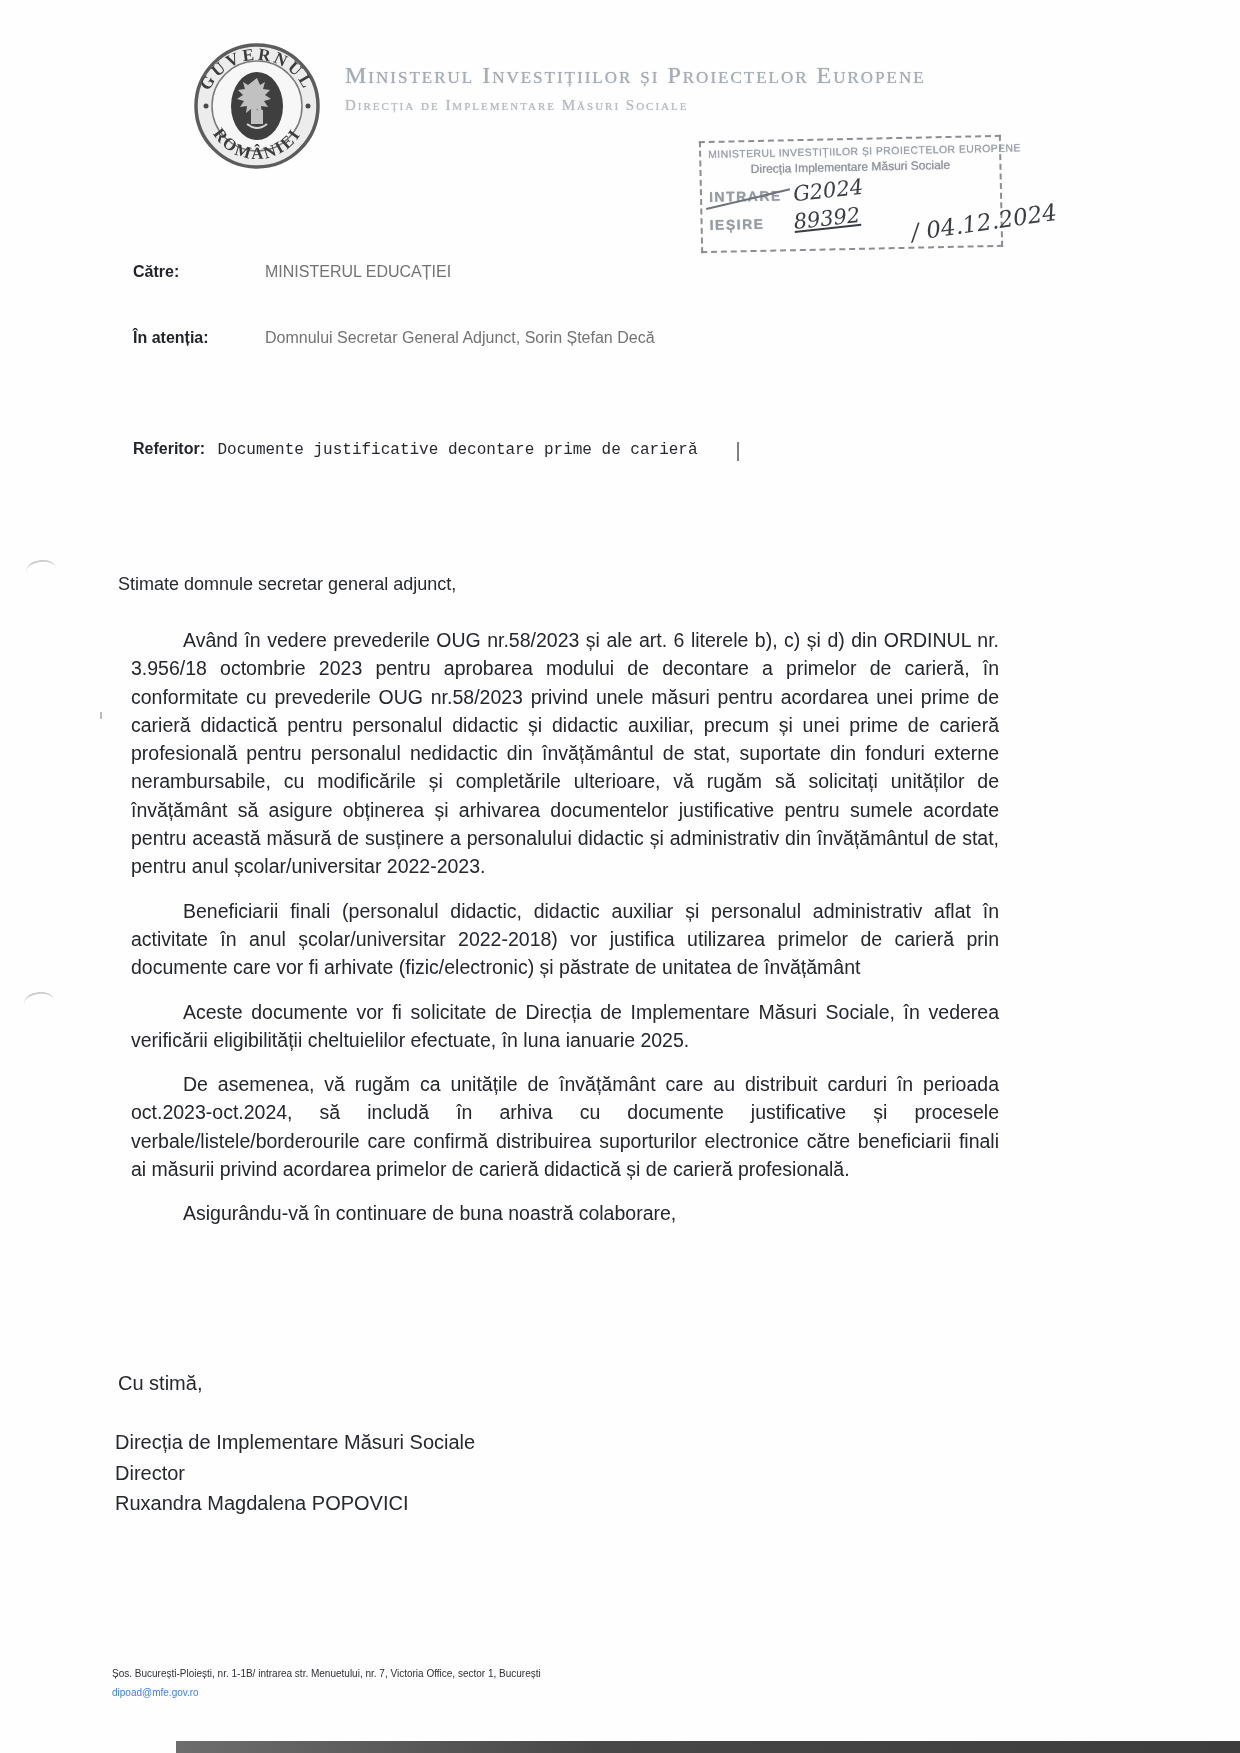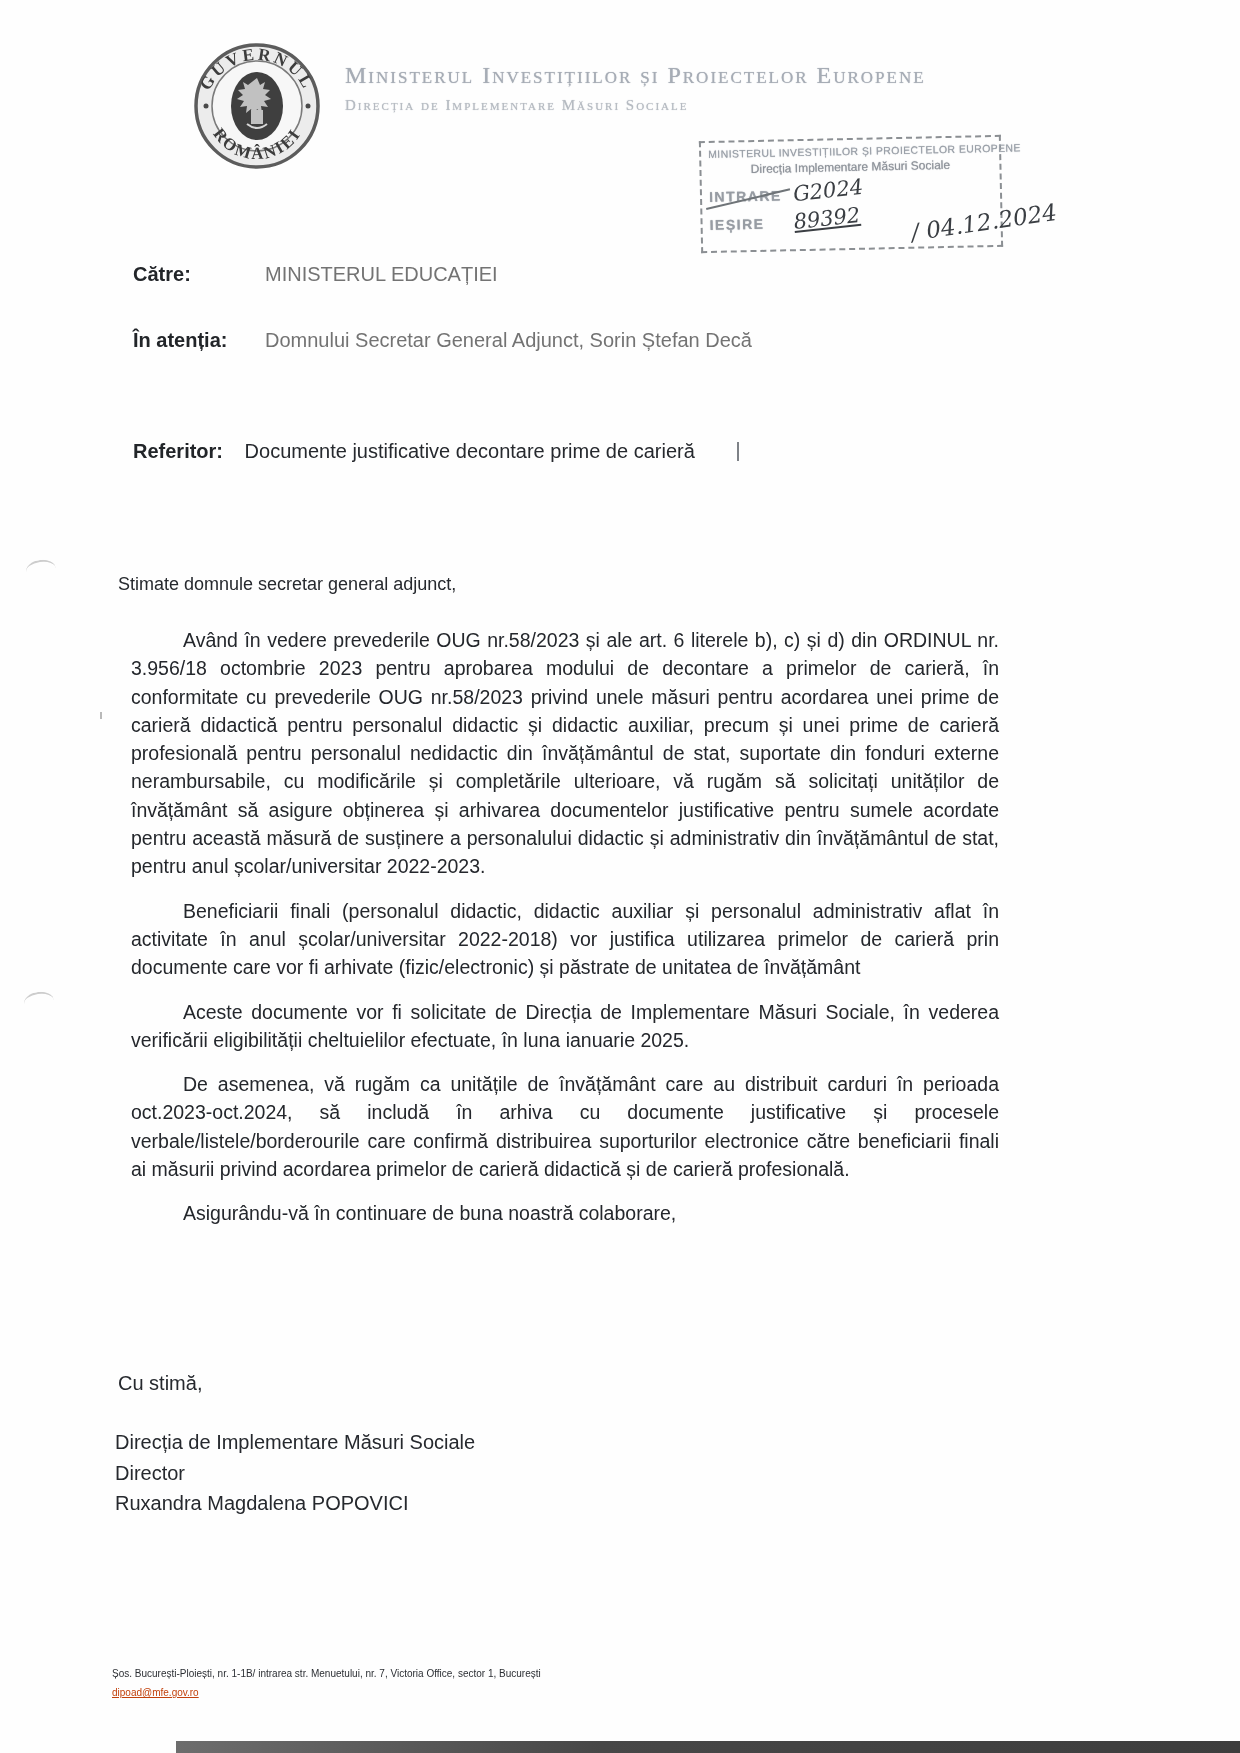--- a/index.html
+++ b/index.html
@@ -45,36 +45,36 @@
     position:absolute;left:-4px;top:10px;width:86px;height:2px;
     background:#6f7478;transform:rotate(-12deg);
   }
   .hand{
     font-family:"DejaVu Serif",serif;font-style:italic;color:#3a3e43;
     font-size:21px;transform:rotate(-5deg);white-space:nowrap;
   }
   .hand.num{text-decoration:underline;}
   .hand.date{position:absolute;left:208px;top:72px;font-size:23px;transform:rotate(-7deg);}
   
-  .row{position:absolute;font-size:20px;}
+  .row{position:absolute;font-size:16px;}
   .lbl{font-weight:bold;color:#222529;}
   .val{color:#737373;}
   .row .val{position:absolute;left:132px;top:0;white-space:nowrap;}
   
   .salutation{position:absolute;left:118px;top:574px;font-size:18px;}
   .body-text{
     position:absolute;left:115px;top:610px;width:900px;
     font-size:19.5px;line-height:28.3px;text-align:justify;color:#24272c;
   }
   .body-text p{margin:16px;text-indent:52px;}
   .closing{position:absolute;left:118px;top:1372px;font-size:20px;}
   .signature{position:absolute;left:115px;top:1427px;font-size:20px;line-height:30.5px;}
   
   .footer{position:absolute;left:112px;top:1664px;font-size:10px;line-height:19px;color:#2c2f34;}
-  .footer a{color:#c2410c;text-decoration:underline;}
+  .footer a{color:#3b82f6;}
   .bottom-bar{
     position:absolute;left:176px;right:0;top:1741px;height:12px;
     background:linear-gradient(90deg,#6d6d6d,#474747 40%,#3d3d3d);
   }
   
   .arc{
     position:absolute;width:30px;height:18px;border-top:2px solid #cdcdcd;
     border-radius:50% 50% 0 0;transform:rotate(-8deg);
   }
   .cursor-mark{position:absolute;left:737px;top:442px;width:1.5px;height:19px;background:#7e8287;}
@@ -127,21 +127,21 @@
   <div class="row" style="left:133px;top:263px;">
     <span class="lbl">Către:</span>
     <span class="val">MINISTERUL EDUCAȚIEI</span>
   </div>
   <div class="row" style="left:133px;top:329px;">
     <span class="lbl">În atenția:</span>
     <span class="val">Domnului Secretar General Adjunct, Sorin Ștefan Decă</span>
   </div>
   <div class="row" style="left:133px;top:440px;">
     <span class="lbl">Referitor:</span>
-    <span style="margin-left:16px;">Documente justificative decontare prime de carieră</span>
+    <span style="margin-left:8px;font-family:Liberation Mono, monospace;">Documente justificative decontare prime de carieră</span>
   </div>
 
   <div class="salutation">Stimate domnule secretar general adjunct,</div>
 
   <div class="body-text">
     <p>Având în vedere prevederile OUG nr.58/2023 și ale art. 6 literele b), c) și d) din ORDINUL nr. 3.956/18 octombrie 2023 pentru aprobarea modului de decontare a primelor de carieră, în conformitate cu prevederile OUG nr.58/2023 privind unele măsuri pentru acordarea unei prime de carieră didactică pentru personalul didactic și didactic auxiliar, precum și unei prime de carieră profesională pentru personalul nedidactic din învățământul de stat, suportate din fonduri externe nerambursabile, cu modificările și completările ulterioare, vă rugăm să solicitați unităților de învățământ să asigure obținerea și arhivarea documentelor justificative pentru sumele acordate pentru această măsură de susținere a personalului didactic și administrativ din învățământul de stat, pentru anul școlar/universitar 2022-2023.</p>
     <p>Beneficiarii finali (personalul didactic, didactic auxiliar și personalul administrativ aflat în activitate în anul școlar/universitar 2022-2018) vor justifica utilizarea primelor de carieră prin documente care vor fi arhivate (fizic/electronic) și păstrate de unitatea de învățământ</p>
     <p>Aceste documente vor fi solicitate de Direcția de Implementare Măsuri Sociale, în vederea verificării eligibilității cheltuielilor efectuate, în luna ianuarie 2025.</p>
     <p>De asemenea, vă rugăm ca unitățile de învățământ care au distribuit carduri în perioada oct.2023-oct.2024, să includă în arhiva cu documente justificative și procesele verbale/listele/borderourile care confirmă distribuirea suporturilor electronice către beneficiarii finali ai măsurii privind acordarea primelor de carieră didactică și de carieră profesională.</p>
     <p>Asigurându-vă în continuare de buna noastră colaborare,</p>

